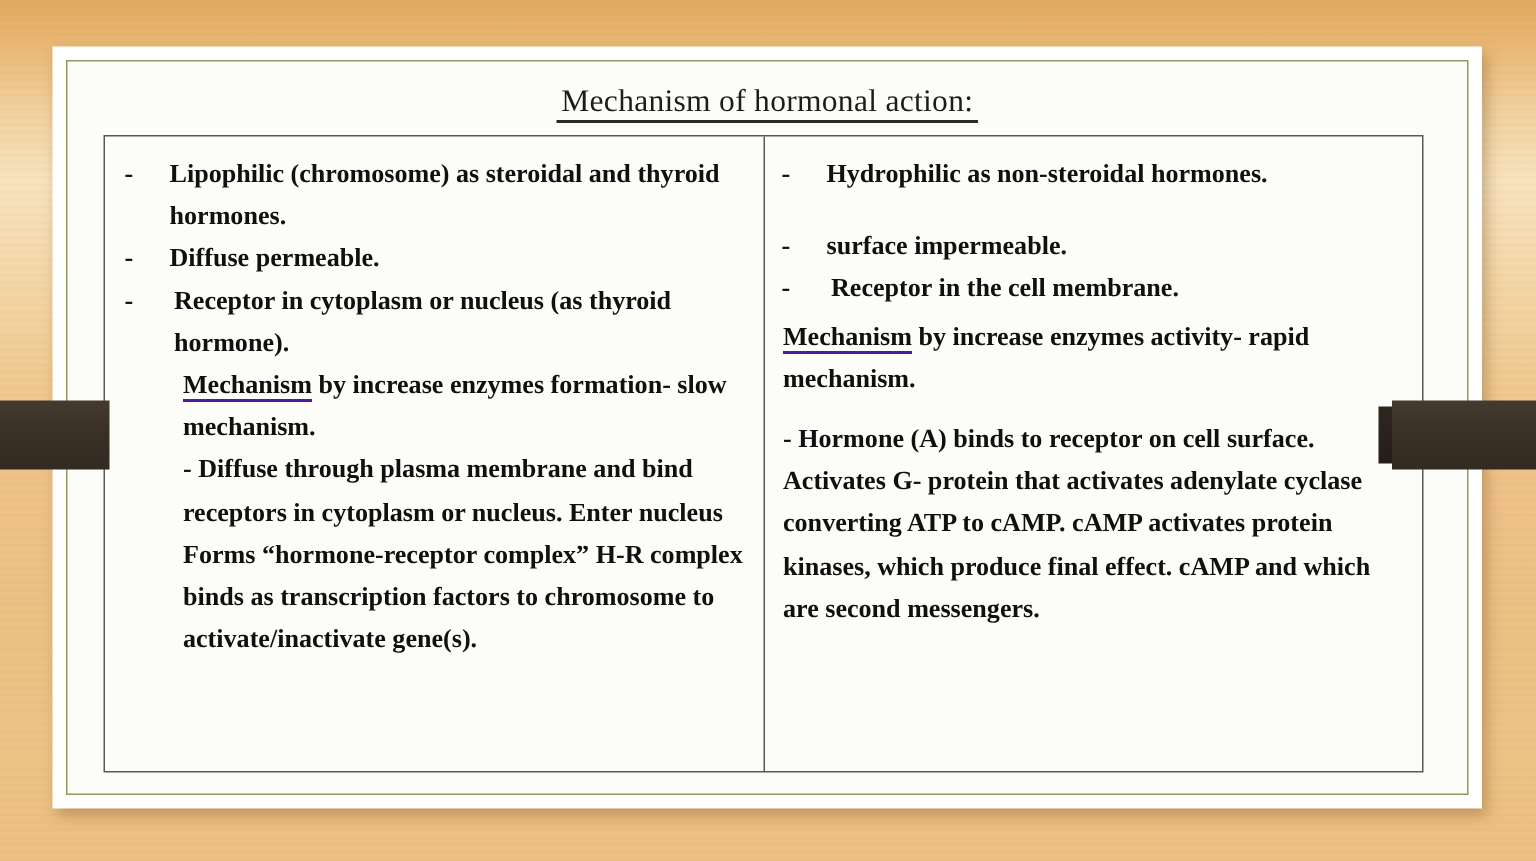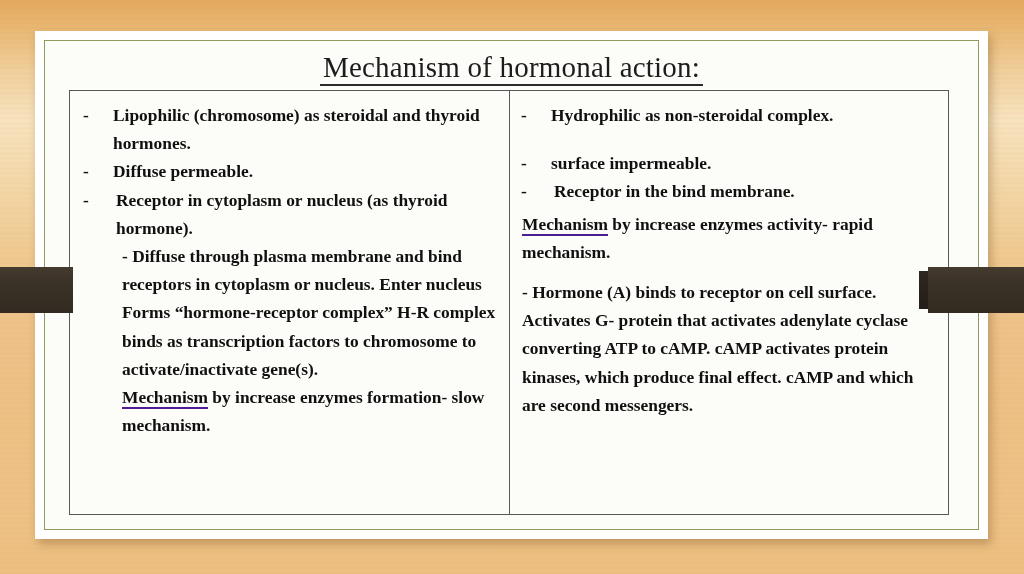--- a/index.html
+++ b/index.html
@@ -67,21 +67,21 @@
     background: #fcfcf8;
   }
 
   
   #title {
     position: absolute;
     left: 0;
     top: 9px;
     width: 100%;
     text-align: center;
-    font-size: 29px;
+    font-size: 21px;
     line-height: 34px;
     color: #1c1c1c;
     letter-spacing: 0.2px;
     white-space: nowrap;
   }
   #title span.u {
     border-bottom: 2px solid #2b2b2b;
     padding: 0 3px 1px 3px;
   }
 
@@ -186,44 +186,44 @@
           <div class="row">
             <span class="dash">-</span>
             <span class="row-text">Diffuse permeable.</span>
           </div>
 
           <div class="row">
             <span class="dash">-</span>
             <span class="row-text pad-left">Receptor in cytoplasm or nucleus (as thyroid hormone).</span>
           </div>
 
-          <div class="blk-indent">- Diffuse through plasma membrane and bind receptors in cytoplasm or nucleus. Enter nucleus Forms “hormone-receptor complex” H-R complex binds as transcription factors to chromosome to activate/inactivate gene(s).</div>
-
           <div class="blk-indent">
             <u class="mech">Mechanism</u><span> by increase enzymes formation- slow mechanism.</span>
           </div>
+
+          <div class="blk-indent">- Diffuse through plasma membrane and bind receptors in cytoplasm or nucleus. Enter nucleus Forms “hormone-receptor complex” H-R complex binds as transcription factors to chromosome to activate/inactivate gene(s).</div>
         </div>
 
         <div class="col col-right">
 
           <div class="row">
             <span class="dash">-</span>
-            <span class="row-text">Hydrophilic as non-steroidal complex.</span>
+            <span class="row-text">Hydrophilic as non-steroidal hormones.</span>
           </div>
 
           <div class="gap-lg"></div>
 
           <div class="row">
             <span class="dash">-</span>
             <span class="row-text">surface impermeable.</span>
           </div>
 
           <div class="row">
             <span class="dash">-</span>
-            <span class="row-text pad-left">Receptor in the bind membrane.</span>
+            <span class="row-text pad-left">Receptor in the cell membrane.</span>
           </div>
 
           <div class="gap-sm"></div>
 
           <div class="blk">
             <u class="mech">Mechanism</u><span> by increase enzymes activity- rapid mechanism.</span>
           </div>
 
           <div class="gap-md"></div>
 

